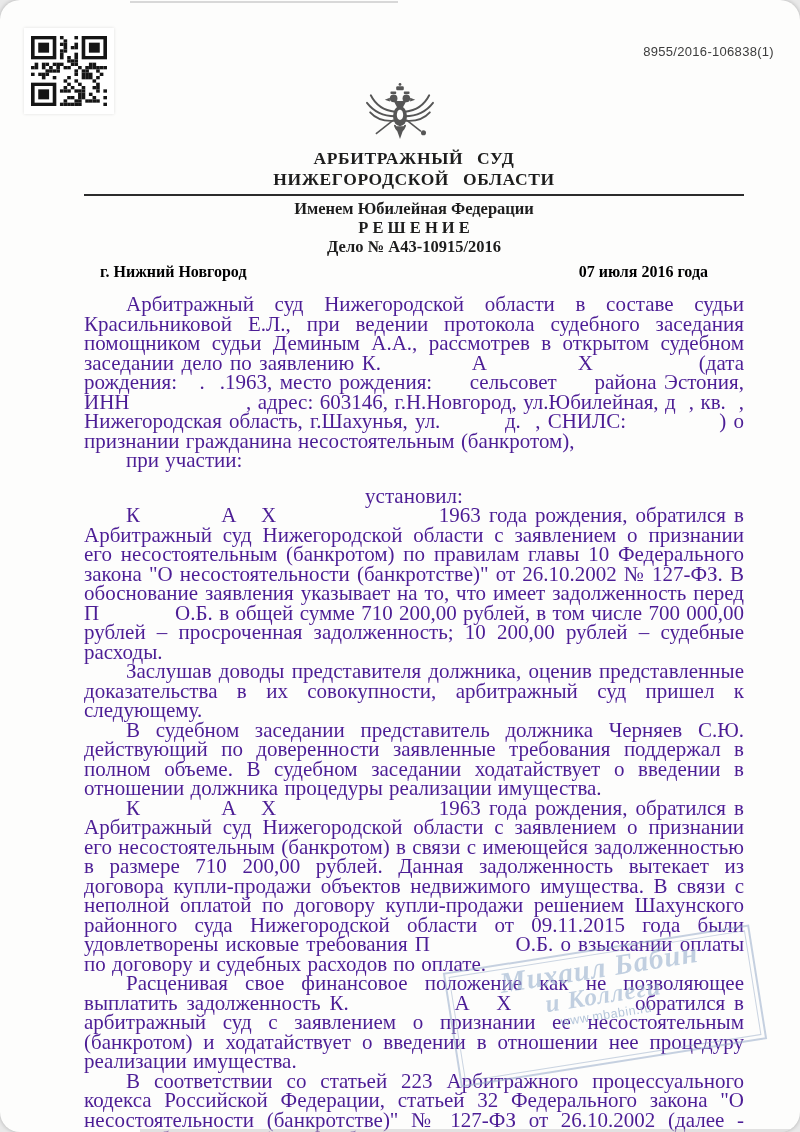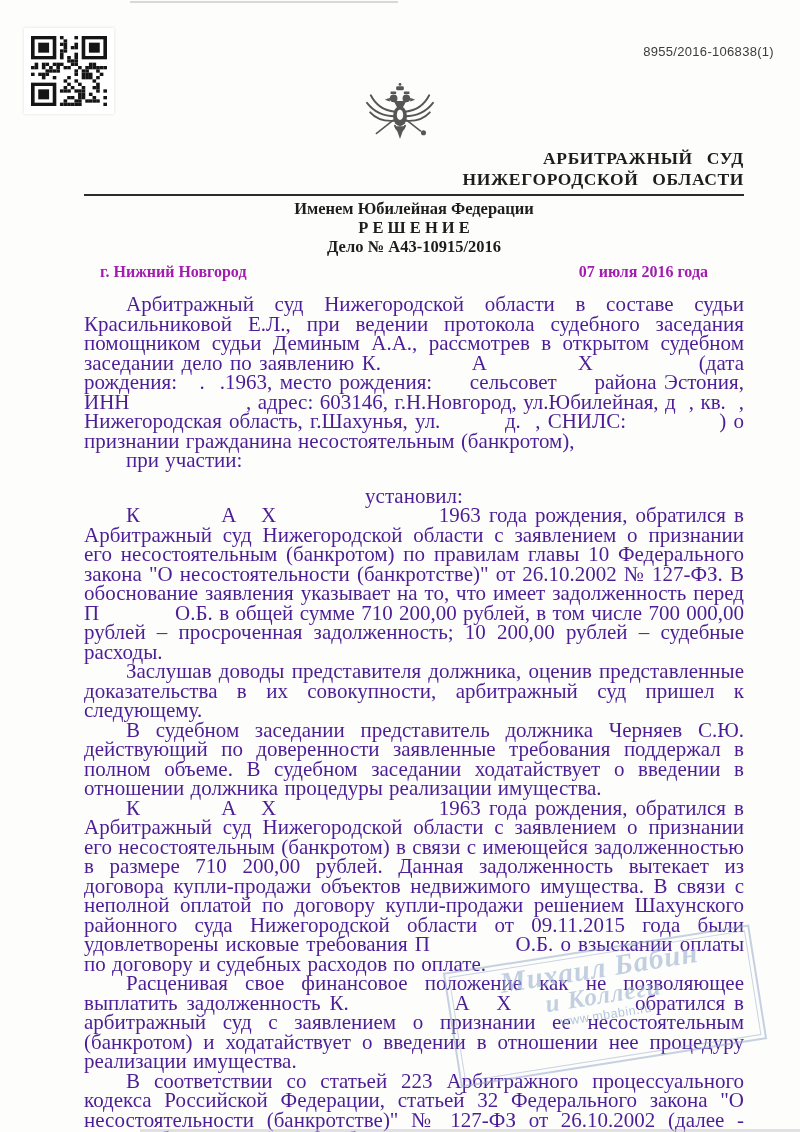--- a/index.html
+++ b/index.html
@@ -1,41 +1,42 @@
 <!DOCTYPE html>
 <html lang="ru"><head>
 <meta charset="utf-8">
 <style>
   html,body{margin:0;padding:0;}
   body{background:#e9e9e9;font-family:"Liberation Serif",serif;}
   .page{
     position:relative;width:800px;height:1132px;margin:0 auto;
     background:#fdfdfc;overflow:hidden;color:#222;
     box-shadow:0 0 4px rgba(0,0,0,.25);
+    border-radius:20px;
   }
   
   .artifact-top{position:absolute;top:1px;left:130px;width:268px;height:2px;background:#b9b9b9;opacity:.55;}
   .artifact-bottom{position:absolute;bottom:0;left:140px;right:0;height:3px;background:#c6c6c6;opacity:.5;}
   
   .qr{position:absolute;top:28px;left:24px;width:90px;height:86px;background:#fff;
       box-shadow:0 0 3px rgba(0,0,0,.12);display:flex;align-items:center;justify-content:center;}
   .qr svg{width:76px;height:70px;}
   
   .doc-number{position:absolute;top:44px;right:26px;font-family:"Liberation Sans",sans-serif;
       font-size:13px;color:#3c3c3c;letter-spacing:.3px;}
   
   .emblem{display:block;margin:80px auto 2px auto;width:78px;height:66px;}
   
   .content{width:660px;margin:0 auto 0 84px;}
-  .court-name{ text-align:right;font-weight:bold;font-size:17.5px;line-height:21px;
+  .court-name{ text-align:center;font-weight:bold;font-size:17.5px;line-height:21px;
       letter-spacing:.6px;word-spacing:9px;color:#1d1d1d;}
   .rule{border:none;border-top:2px solid #2c2c2c;margin:4px 0 3px 0;}
   .subtitle{text-align:center;font-weight:bold;font-size:16.5px;line-height:19px;color:#1d1d1d;}
   .city-date{display:flex;justify-content:space-between;font-weight:bold;font-size:16px;
-      margin-top:7px;padding:0 36px 0 16px;color:#a21caf;}
+      margin-top:7px;padding:0 36px 0 16px;color:#000000;}
   
   .body{margin-top:14px;font-size:21px;line-height:19.5px;text-align:justify;color:#4c1d95;
       word-spacing:1px;}
   .body p{margin:0;}
   .indent{text-indent:42px;}
   .bold{font-weight:normal;}
   .center{text-align:center;}
   .established{margin-top:16px !important;text-indent:0;text-align:center;}
   
   .stamp{

